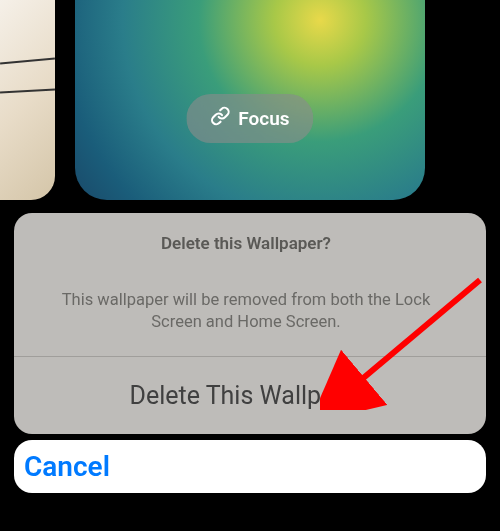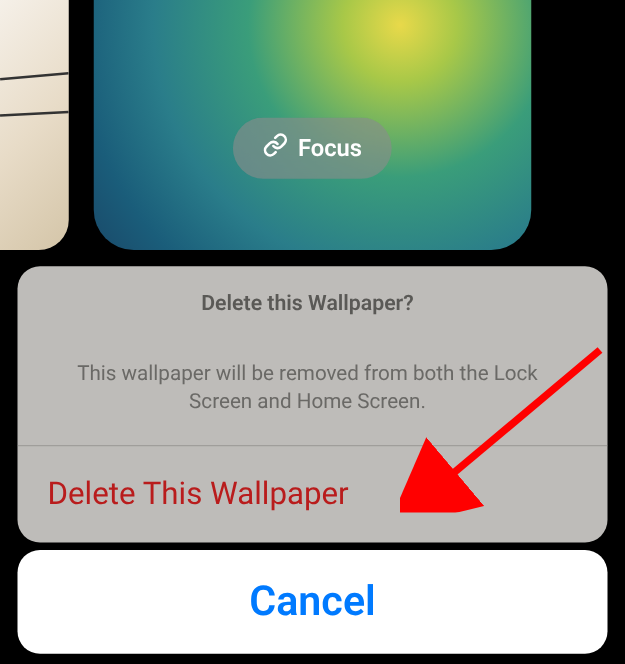--- a/index.html
+++ b/index.html
@@ -97,37 +97,37 @@
       margin-bottom: 6px;
     }
     .sheet-message {
       font-size: 16.5px;
       color: #6a6966;
       line-height: 1.35;
       margin-top: 36px;
     }
     .sheet-action {
       padding: 24px;
-      text-align: left;
-      color: #b91c1c;
+      text-align: center;
+      color: #404040;
       font-size: 25px;
       font-weight: 400;
       cursor: pointer;
     }
     .cancel-btn {
       position: absolute;
       left: 14px;
       right: 14px;
       top: 440px;
       background: #fff;
       border-radius: 18px;
-      padding: 22px;
-      text-align: center;
+      padding: 10px;
+      text-align: left;
       color: #007aff;
-      font-size: 33px;
+      font-size: 28px;
       font-weight: 600;
       cursor: pointer;
     }
     .arrow {
       position: absolute;
       top: 270px;
       left: 320px;
       pointer-events: none;
     }
   </style>

